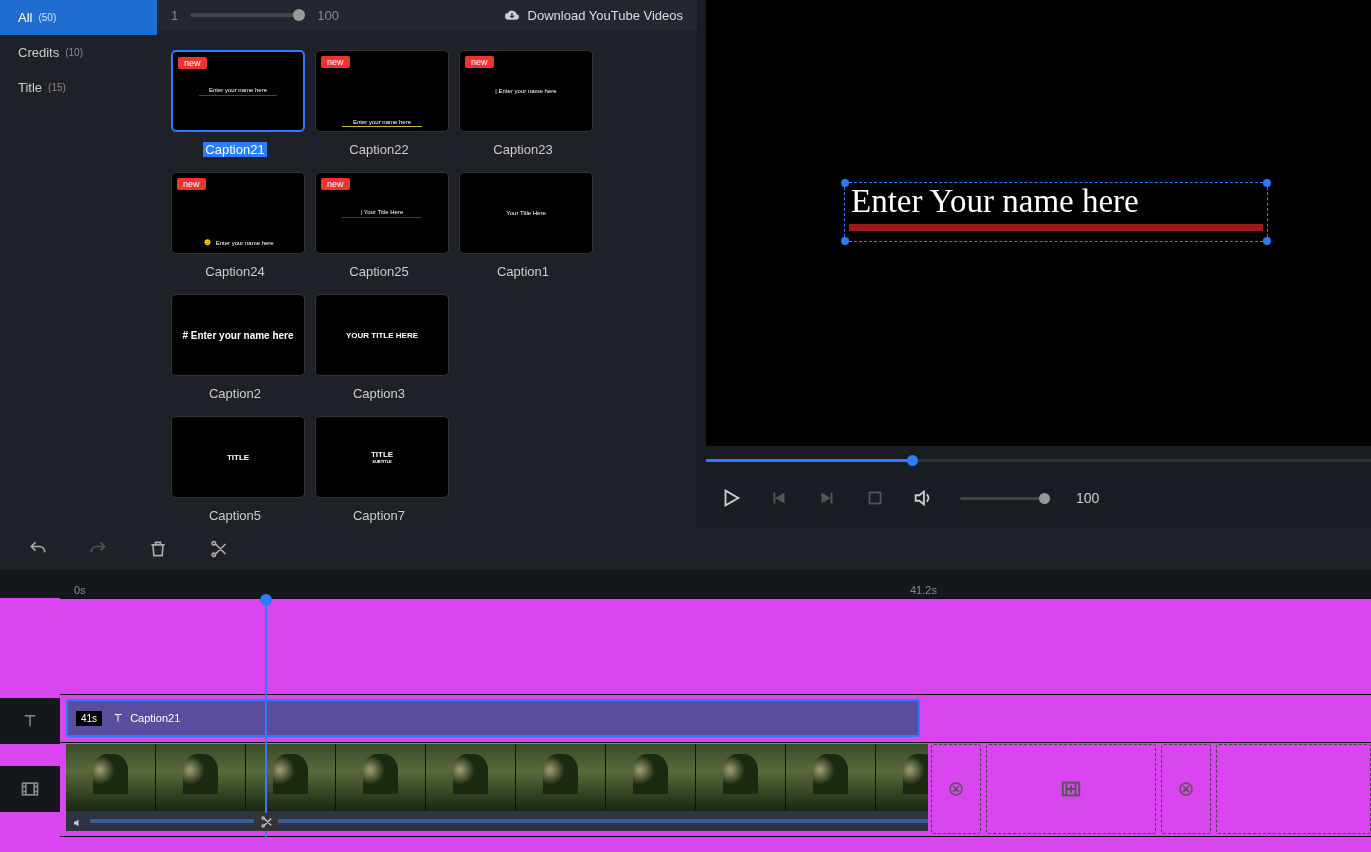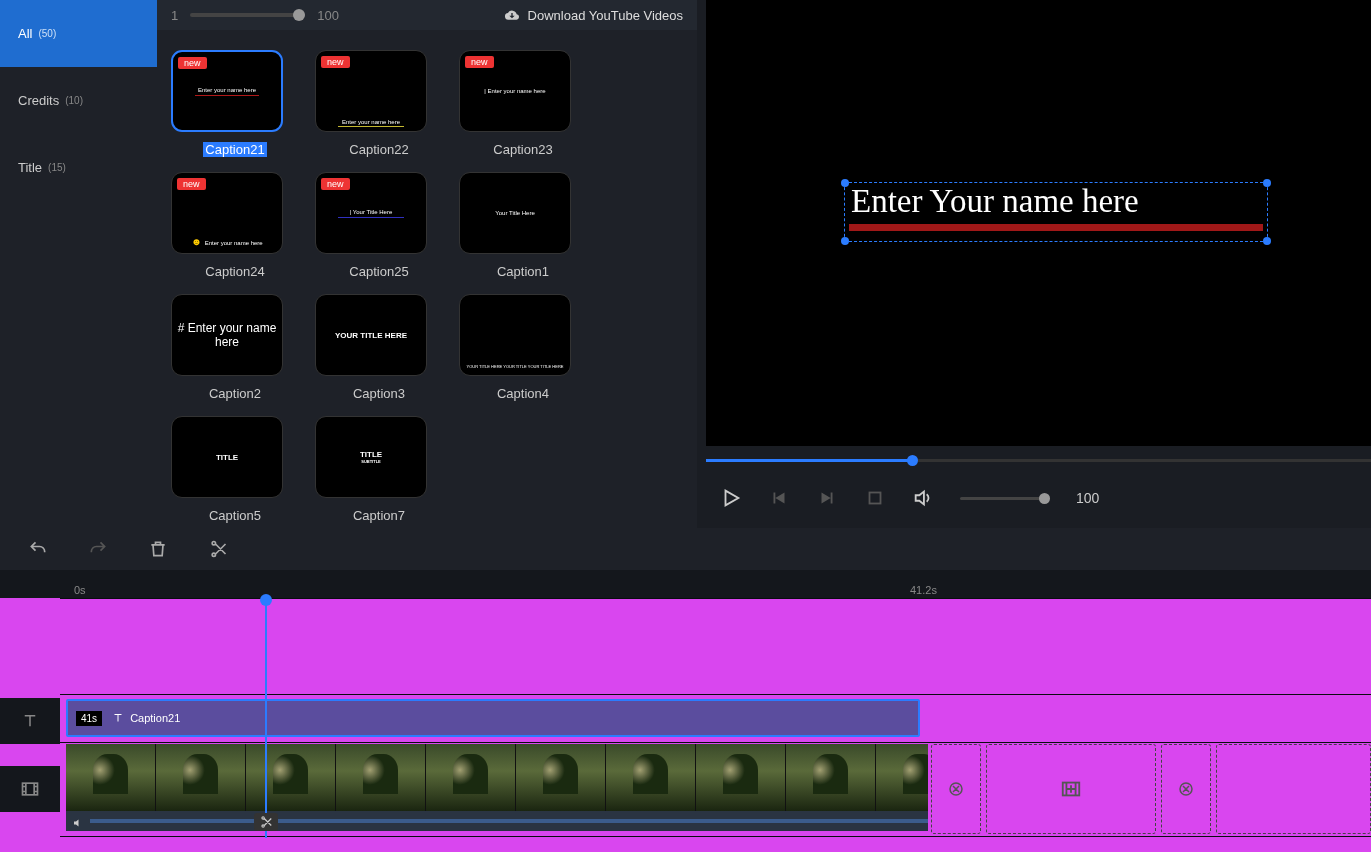--- a/index.html
+++ b/index.html
@@ -1,37 +1,37 @@
 <!DOCTYPE html>
 <html><head>
 <meta charset="utf-8">
 <style>
 * { margin: 0; padding: 0; box-sizing: border-box; font-family: Arial, sans-serif; }
 body { background: #1a1d23; color: #ccc; width: 1371px; height: 852px; overflow: hidden; position: relative; }
 
 
 .sidebar { position: absolute; left: 0; top: 0; width: 157px; height: 528px; background: #1e2128; }
-.sidebar-item { padding: 26px 18px; font-size: 13px; cursor: pointer; display: flex; align-items: center; gap: 6px; }
+.sidebar-item { padding: 10px 18px; font-size: 13px; cursor: pointer; display: flex; align-items: center; gap: 6px; }
 .sidebar-item.active { background: #1f6dd0; color: #fff; }
 .sidebar-item .count { color: #888; font-size: 10px; }
 .sidebar-item.active .count { color: #cce0f7; }
 
 
 .header { position: absolute; left: 157px; top: 0; width: 540px; height: 30px; background: #232830; display: flex; align-items: center; padding: 0 14px; gap: 12px; }
 .slider-num { font-size: 13px; color: #888; }
 .thumb-slider { width: 115px; height: 4px; background: #444; border-radius: 2px; position: relative; cursor: pointer; }
 .thumb-slider-handle { position: absolute; right: 0; top: -4px; width: 12px; height: 12px; background: #999; border-radius: 50%; }
 .download-link { margin-left: auto; display: flex; align-items: center; gap: 8px; font-size: 13px; color: #ddd; cursor: pointer; }
 
 
 .gallery { position: absolute; left: 157px; top: 30px; width: 540px; height: 498px; background: #1e2128; padding: 20px 14px; overflow-y: auto; }
 .gallery-scrollbar { position: absolute; right: 2px; top: 30px; width: 7px; height: 110px; background: #444; border-radius: 3px; }
 .gallery-row { display: flex; gap: 16px; margin-bottom: 14px; }
 .gallery-item { width: 128px; text-align: center; cursor: pointer; }
-.thumb { width: 112px; height: 82px; background: #000; border: 1px solid #333; border-radius: 11px; position: relative; display: flex; flex-direction: column; justify-content: center; align-items: center; overflow: hidden; }
+.thumb { width: 134px; height: 82px; background: #000; border: 1px solid #333; border-radius: 5px; position: relative; display: flex; flex-direction: column; justify-content: center; align-items: center; overflow: hidden; }
 .thumb.selected { border: 2px solid #2b7cff; }
 .new-badge { position: absolute; top: 5px; left: 5px; background: #e33; color: #fff; font-size: 9px; padding: 1px 6px; border-radius: 2px; }
 .thumb-text { font-size: 6px; color: #fff; }
 .thumb-line { width: 60%; height: 1px; margin-top: 2px; }
 .caption-label { font-size: 13px; color: #ccc; margin-top: 10px; display: inline-block; }
 .caption-label.selected { background: #2b7cff; color: #fff; padding: 0 2px; }
 
 
 .preview { position: absolute; left: 706px; top: 0; width: 665px; height: 446px; background: #000; }
 .preview-text-box { position: absolute; left: 138px; top: 182px; width: 424px; height: 60px; border: 1px dashed #2b7cff; }
@@ -135,28 +135,25 @@
           <div class="new-badge">new</div>
           <div class="thumb-text" style=""><span style="color:#fff;">| </span>Your Title Here</div>
           <div class="thumb-line" style="background:#3030c0;"></div>
         </div><span class="caption-label">Caption25</span></div>
       <div class="gallery-item"><div class="thumb">
           <div class="thumb-text" style="">Your  Title Here</div>
         </div><span class="caption-label">Caption1</span></div>
     </div>
     <div class="gallery-row">
       <div class="gallery-item"><div class="thumb">
-          <div class="thumb-text" style="font-weight:normal;font-size:12px;"># Enter your name here</div>
+          <div class="thumb-text" style="font-weight:bold;font-size:10px;"># Enter your name here</div>
         </div><span class="caption-label">Caption2</span></div>
       <div class="gallery-item"><div class="thumb">
           <div class="thumb-text" style="font-weight:bold;font-size:8px;">YOUR TITLE HERE</div>
         </div><span class="caption-label">Caption3</span></div>
-      <div class="gallery-item"><div class="thumb">
-          <div class="thumb-text" style="position:absolute;bottom:6px;left:0;right:0;text-align:center;font-size:4px;">YOUR TITLE HERE YOUR TITLE YOUR TITLE HERE</div>
-        </div><span class="caption-label">Caption4</span></div>
     </div>
     <div class="gallery-row">
       <div class="gallery-item"><div class="thumb">
           <div class="thumb-text" style="font-weight:bold;font-size:8px;">TITLE</div>
         </div><span class="caption-label">Caption5</span></div>
       <div class="gallery-item"><div class="thumb">
           <div class="thumb-text" style="font-weight:bold;font-size:8px;">TITLE<div style="font-size:4px;">SUBTITLE</div></div>
         </div><span class="caption-label">Caption7</span></div>
     </div>
   </div>

